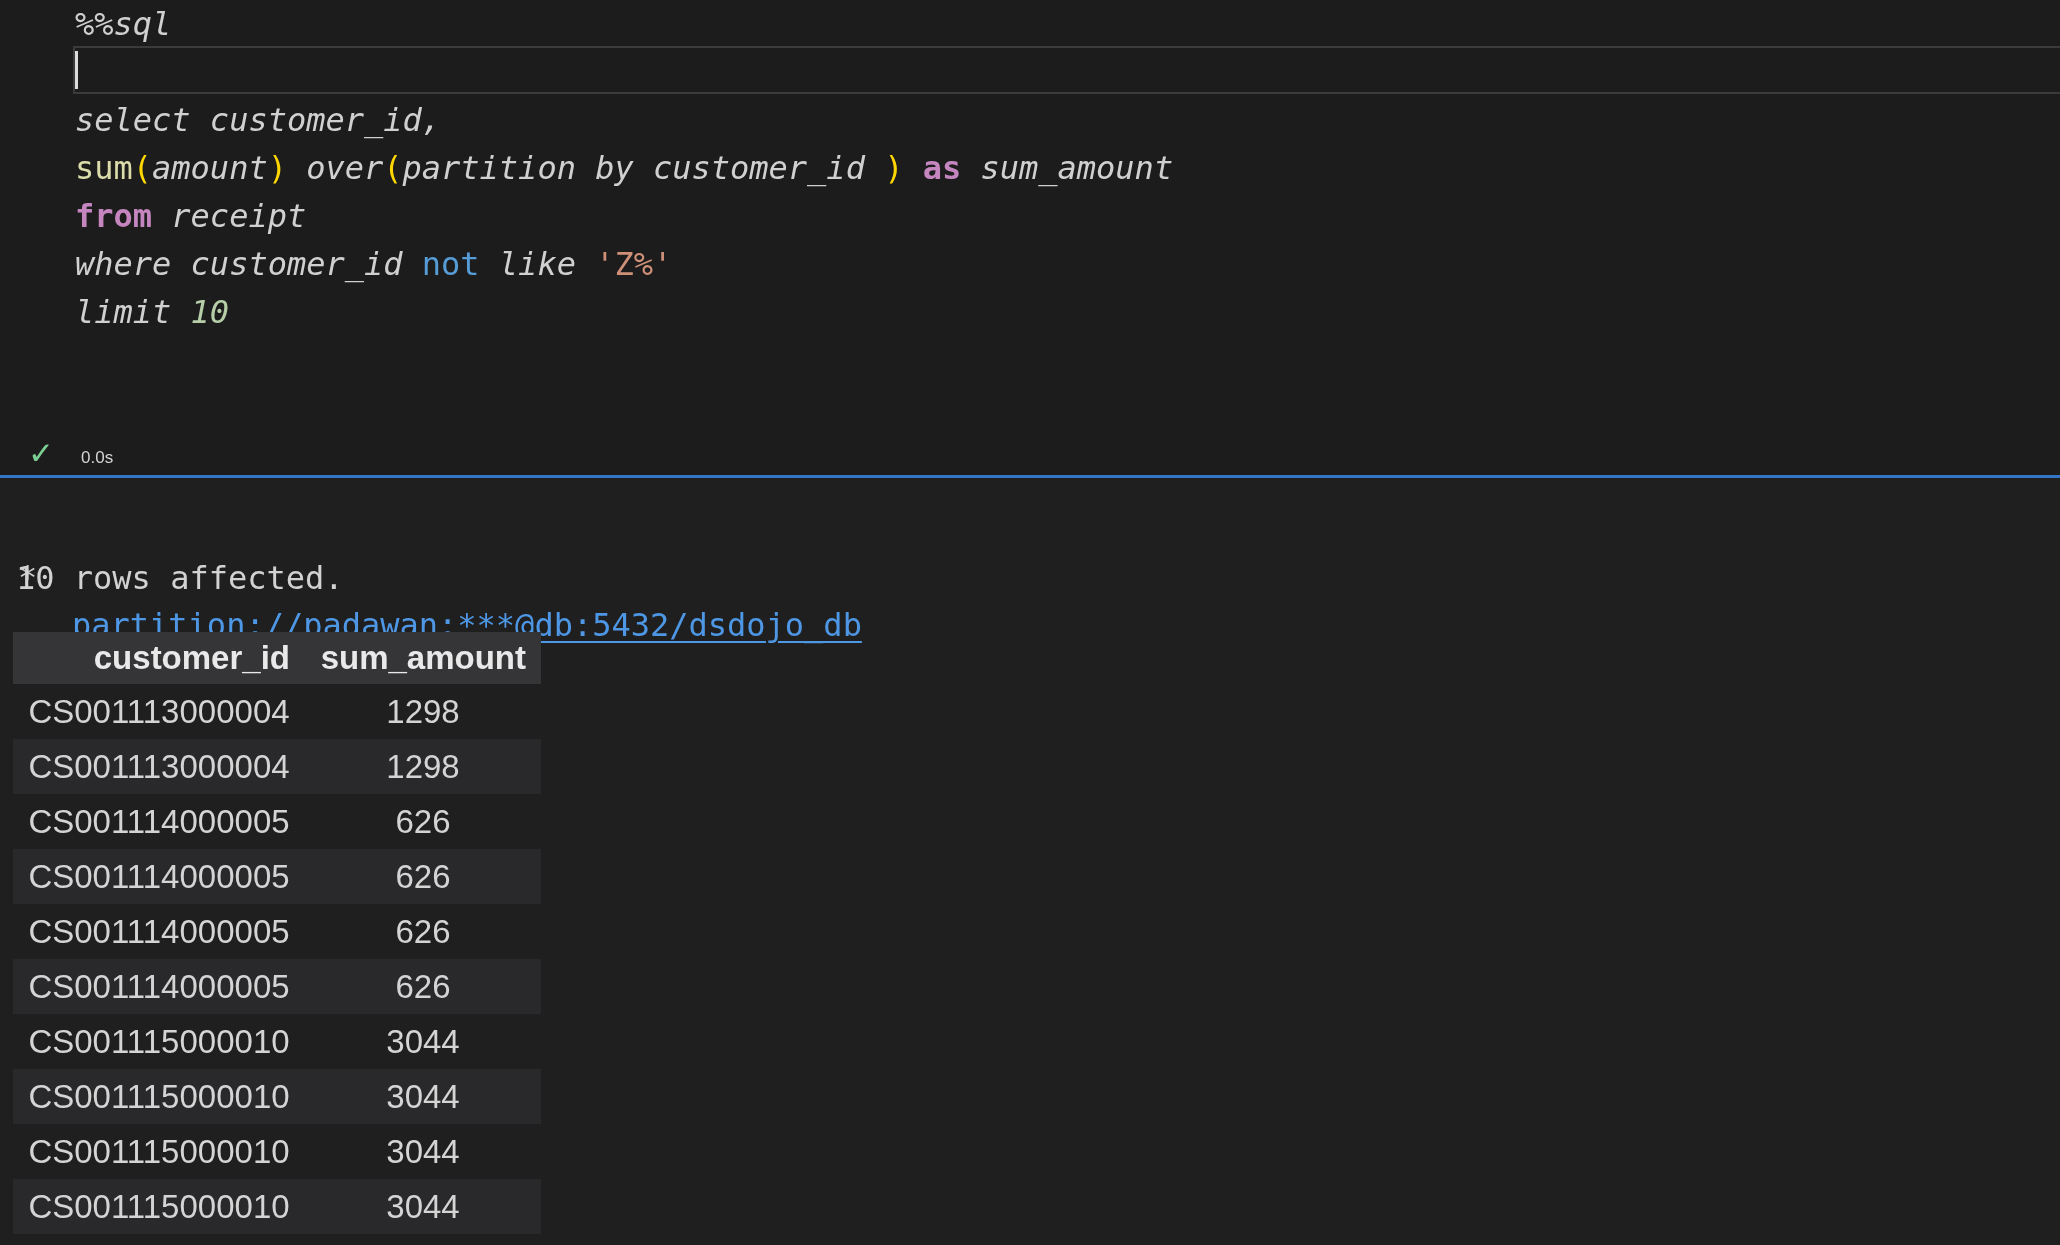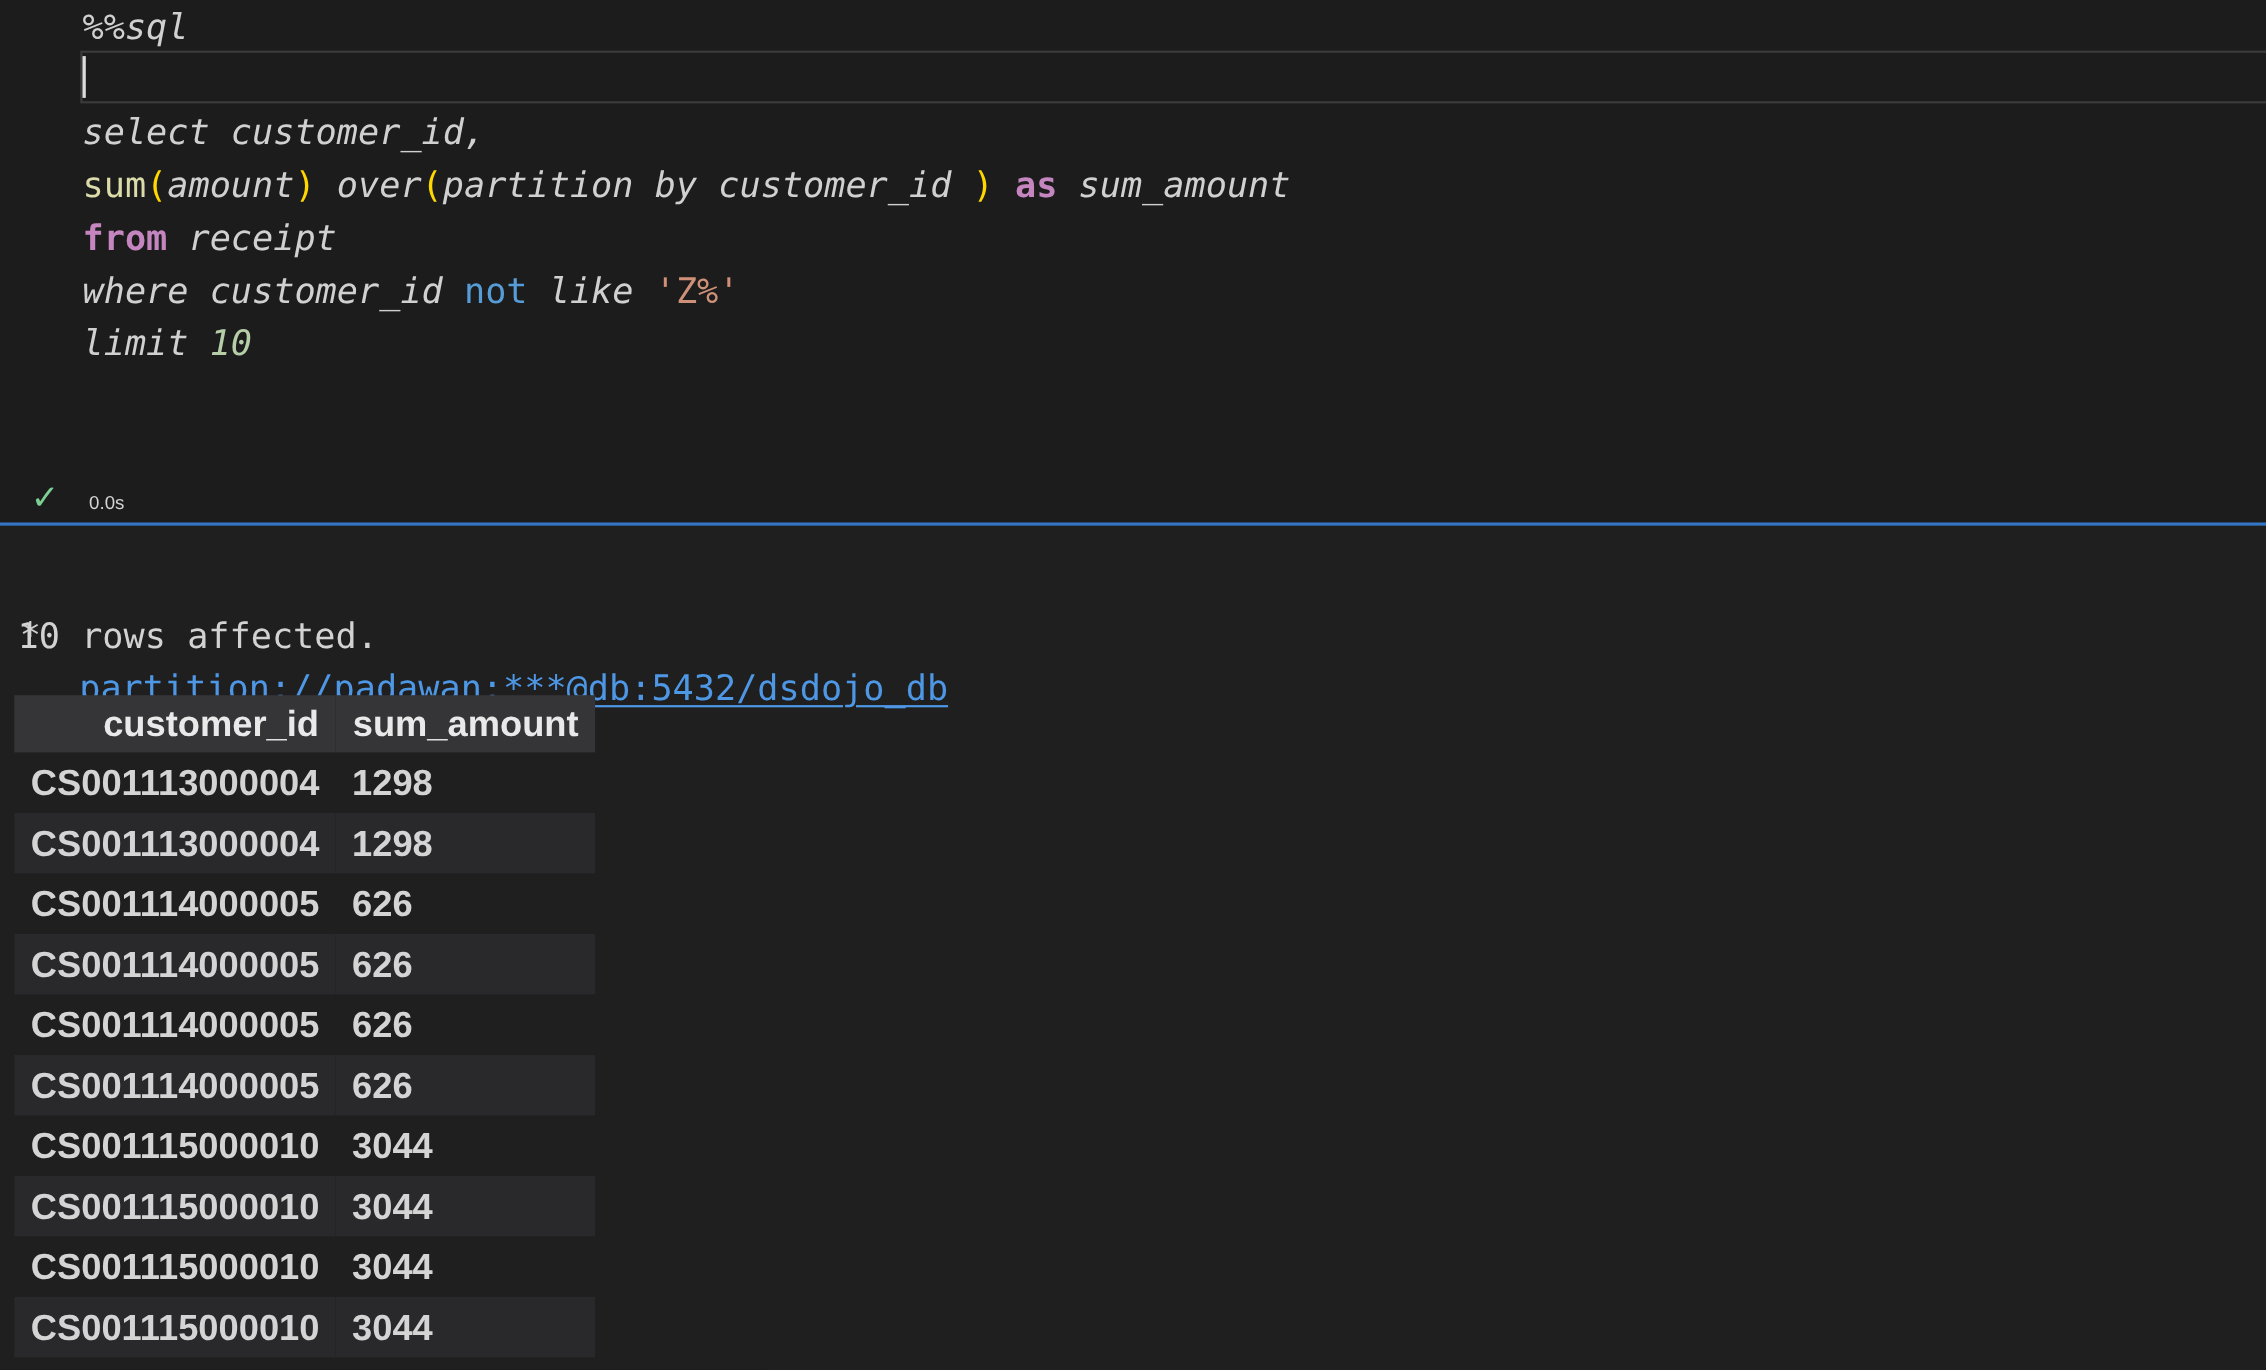--- a/index.html
+++ b/index.html
@@ -101,21 +101,21 @@
   }
   table.result col.c1{width:292px;}
   table.result col.c2{width:236px;}
   table.result th{
     background:var(--table-header-bg);
     color:var(--table-header-text);
     font-weight:bold;
     height:52px;padding:0 15px;text-align:right;vertical-align:middle;margin-left:48px;
   }
   table.result td{
-    height:55px;padding:0 15px;text-align:left;vertical-align:middle;font-weight:bold;
+    height:55px;padding:0 15px;text-align:center;vertical-align:middle;
   }
   table.result tbody tr:nth-child(even){background:var(--table-stripe-bg);}
 </style>
 </head>
 <body>
 
 <section class="code-cell">
   <div class="code"><div class="line"><span class="tok-d">%%sql</span></div><div class="line"></div><div class="line"><span class="tok-d">select customer_id,</span></div><div class="line"><span class="tok-f">sum</span><span class="tok-b">(</span><span class="tok-d">amount</span><span class="tok-b">)</span><span class="tok-d"> over</span><span class="tok-b">(</span><span class="tok-d">partition by customer_id </span><span class="tok-b">)</span><span class="tok-d"> </span><span class="tok-k">as</span><span class="tok-d"> sum_amount</span></div><div class="line"><span class="tok-k">from</span><span class="tok-d"> receipt</span></div><div class="line"><span class="tok-d">where customer_id </span><span class="tok-o">not</span><span class="tok-d"> like </span><span class="tok-s">'Z%'</span></div><div class="line"><span class="tok-d">limit </span><span class="tok-n">10</span></div></div>
   <div class="cursor-line-box">
     <div class="cursor"></div>

